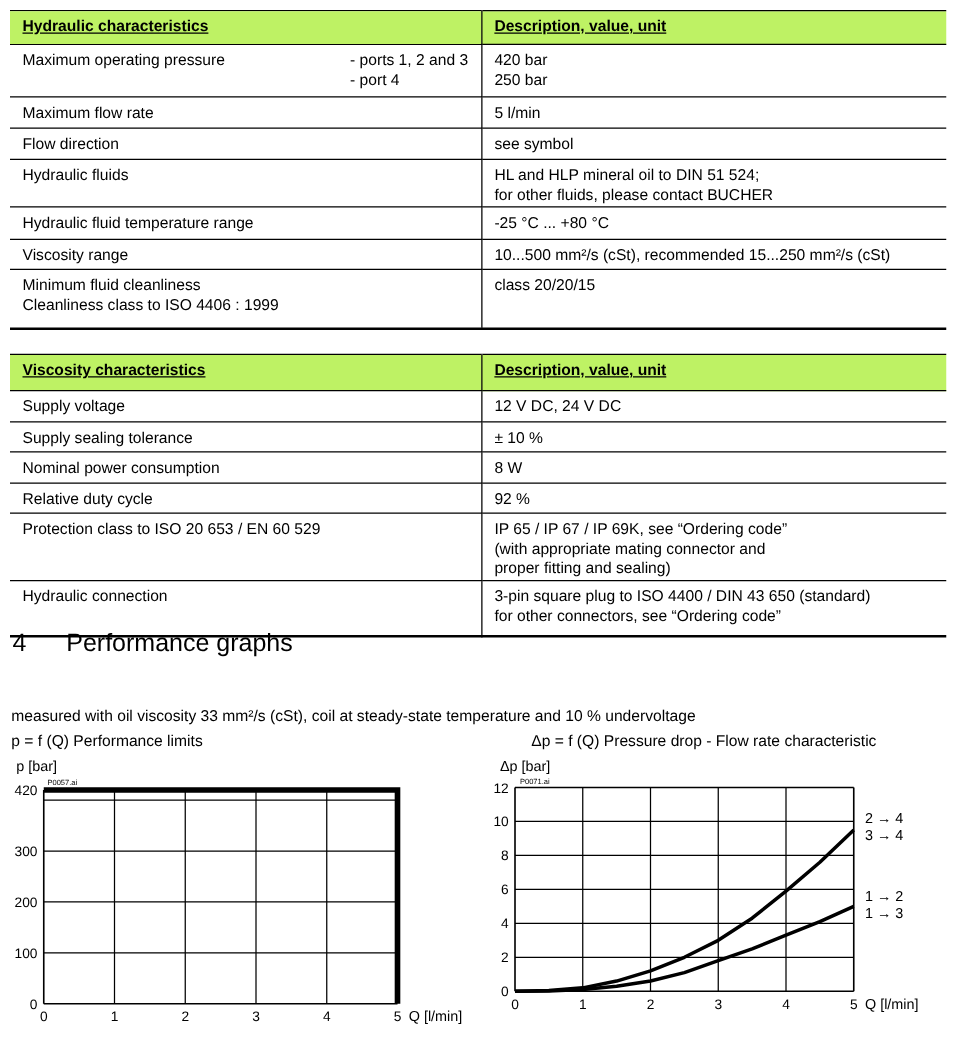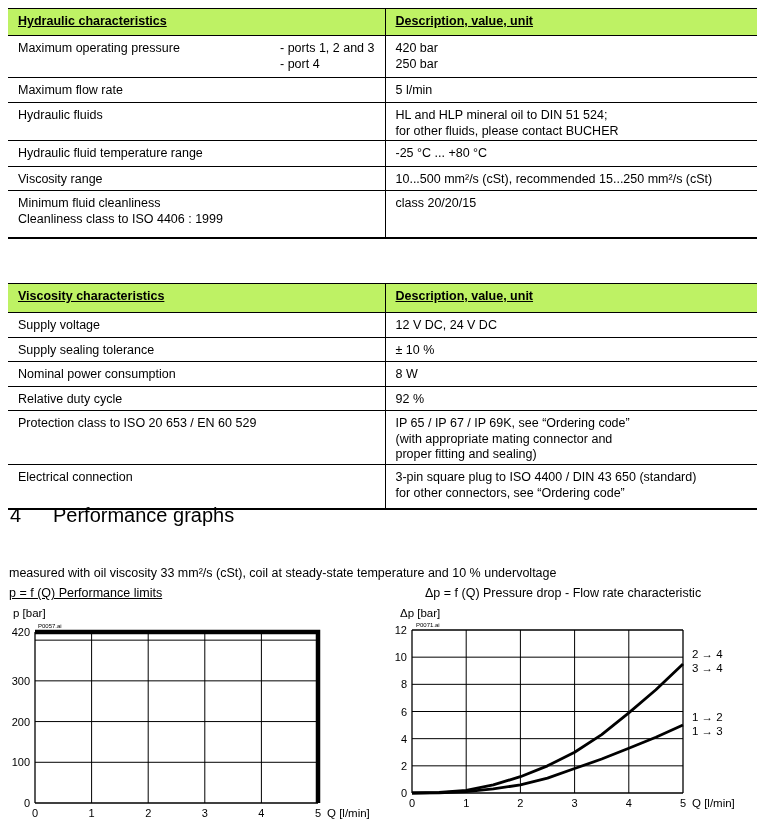--- a/index.html
+++ b/index.html
@@ -29,21 +29,21 @@
   tr.h27 td{height:27px} tr.h29 td{height:29px} tr.h42 td{height:42px}
   tr.h25 td{height:25px} tr.h24 td{height:24px} tr.h38 td{height:38px}
   tr.h26 td{height:26px} tr.h47 td{height:47px} tr.h54 td{height:54px}
   tr.h44 td{height:44px}
 
   
   .section-heading { position:absolute; left:10px; top:504px; font-size:20px; }
   .sec-num { display:inline-block; width:43px; }
   .note { position:absolute; left:9px; top:566px; font-size:12.5px; }
   .graph-title { position:absolute; top:586px; font-size:12.5px; }
-  .gt-left { left:9px;text-decoration:underline; }
+  .gt-left { left:9px; }
   .gt-right { left:425px; }
 
   
   svg.chart { position:absolute; top:598px; }
   #chart-0 { left:0px; }
   #chart-1 { left:390px; }
 </style>
 </head>
 <body>
 
@@ -62,20 +62,24 @@
     <tr class="h42">
       <td class="cl"><span>Maximum operating pressure</span><span class="sub">- ports 1, 2 and 3
 - port 4</span></td>
       <td>420 bar
 250 bar</td>
     </tr>
     <tr class="h25">
       <td class="cl">Maximum flow rate</td>
       <td>5 l/min</td>
     </tr>
+    <tr class="h25">
+      <td class="cl">Flow direction</td>
+      <td>see symbol</td>
+    </tr>
     <tr class="h38">
       <td class="cl">Hydraulic fluids</td>
       <td>HL and HLP mineral oil to DIN 51 524;
 for other fluids, please contact BUCHER</td>
     </tr>
     <tr class="h26">
       <td class="cl">Hydraulic fluid temperature range</td>
       <td>-25 °C ... +80 °C</td>
     </tr>
     <tr class="h24">
@@ -116,21 +120,21 @@
       <td class="cl">Relative duty cycle</td>
       <td>92 %</td>
     </tr>
     <tr class="h54">
       <td class="cl">Protection class to ISO 20 653 / EN 60 529</td>
       <td>IP 65 / IP 67 / IP 69K, see “Ordering code”
 (with appropriate mating connector and
 proper fitting and sealing)</td>
     </tr>
     <tr class="h44">
-      <td class="cl">Electrical connection</td>
+      <td class="cl">Hydraulic connection</td>
       <td>3-pin square plug to ISO 4400 / DIN 43 650 (standard)
 for other connectors, see “Ordering code”</td>
     </tr>
   </tbody>
     </table>
 
   <div class="section-heading">
     <span class="sec-num">4</span><span>Performance graphs</span>
   </div>
   <div class="note">measured with oil viscosity 33 mm²/s (cSt), coil at steady-state temperature and 10 % undervoltage</div>

